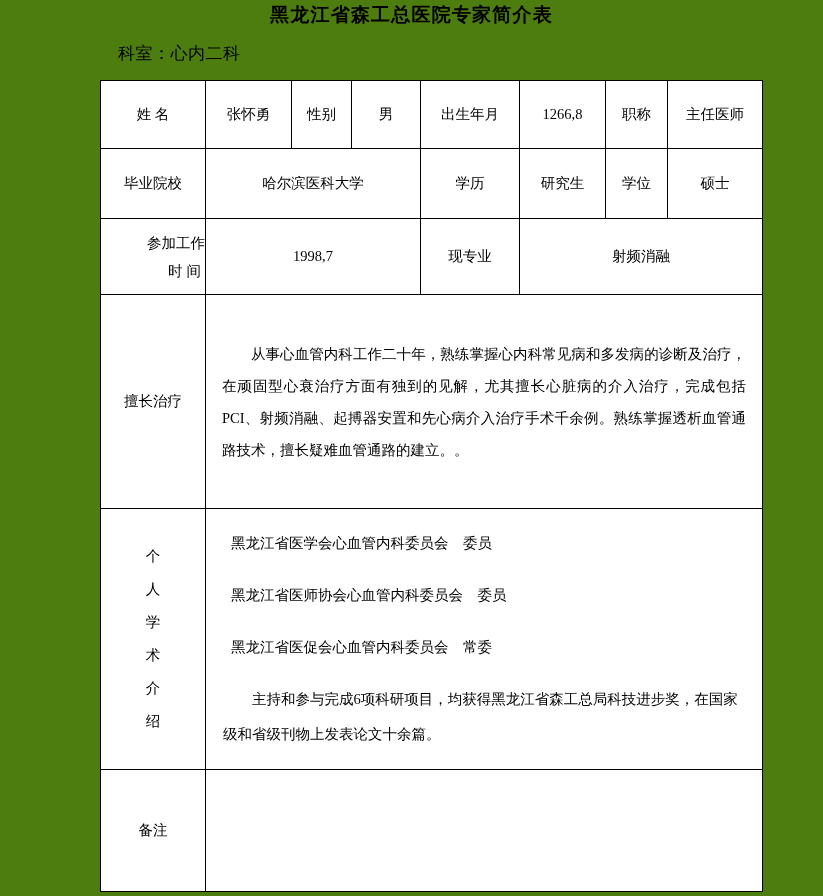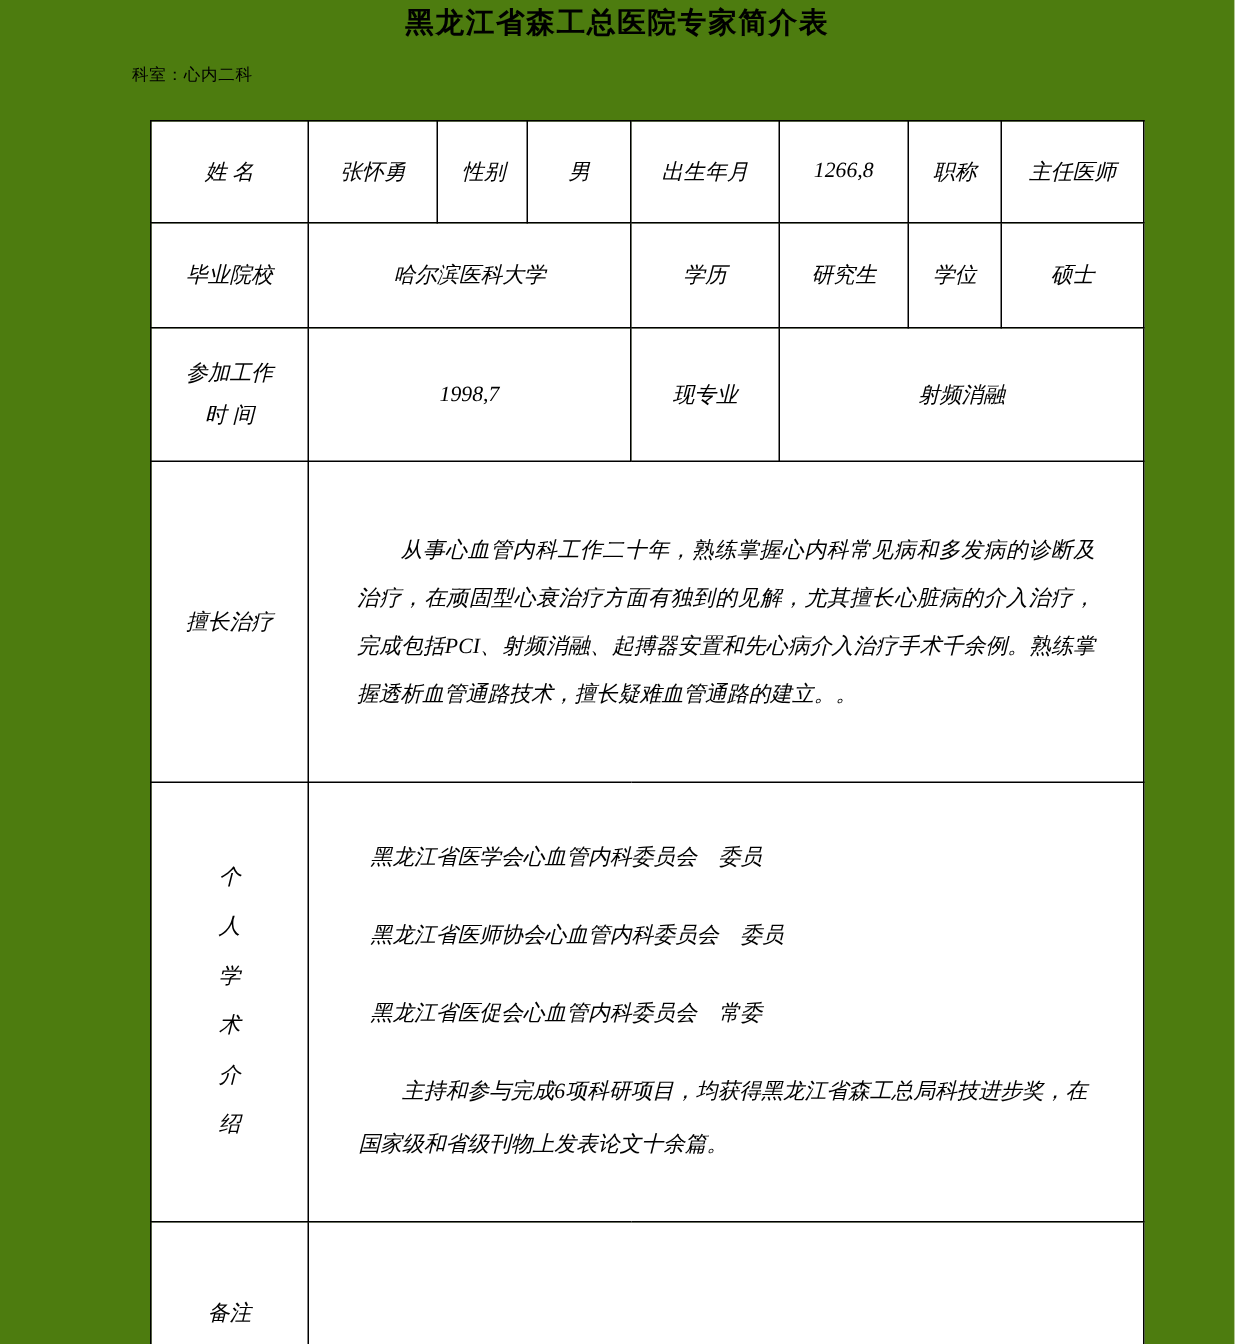--- a/index.html
+++ b/index.html
@@ -33,56 +33,55 @@
     font-size: 19px;
     font-weight: bold;
     letter-spacing: 1.2px;
     font-family: "Liberation Serif", "DejaVu Serif", serif;
     white-space: nowrap;
   }
 
   
   .dept-line {
     position: absolute;
-    left: 88px;
+    left: 118px;
     top: 42px;
-    font-size: 11px;
+    font-size: 17px;
     letter-spacing: 0.5px;
     white-space: nowrap;
   }
 
   
   .profile-table {
     position: absolute;
     left: 100px;
     top: 80px;
     width: 662px;
     border-collapse: collapse;
     table-layout: fixed;
   }
   .profile-table td {
     border: 1px solid #000000;
     font-size: 14.5px;
     vertical-align: middle;
-    padding: 16px;
+    padding: 0;
     background: #ffffff;
-    font-style: italic;
   }
 
   .cell-center {
     text-align: center;
     white-space: nowrap;
   }
   .label-cell {
     text-align: center;
   }
 
   
   .stack-label {
-    text-align: center;
+    text-align: right;
     line-height: 28px;
   }
   .stack-label span { display: block; }
   .stack-label .l2 { letter-spacing: 4px; padding-left: 4px; }
 
   
   .vert-label {
     text-align: center;
     line-height: 33px;
     padding: 8px 0;

